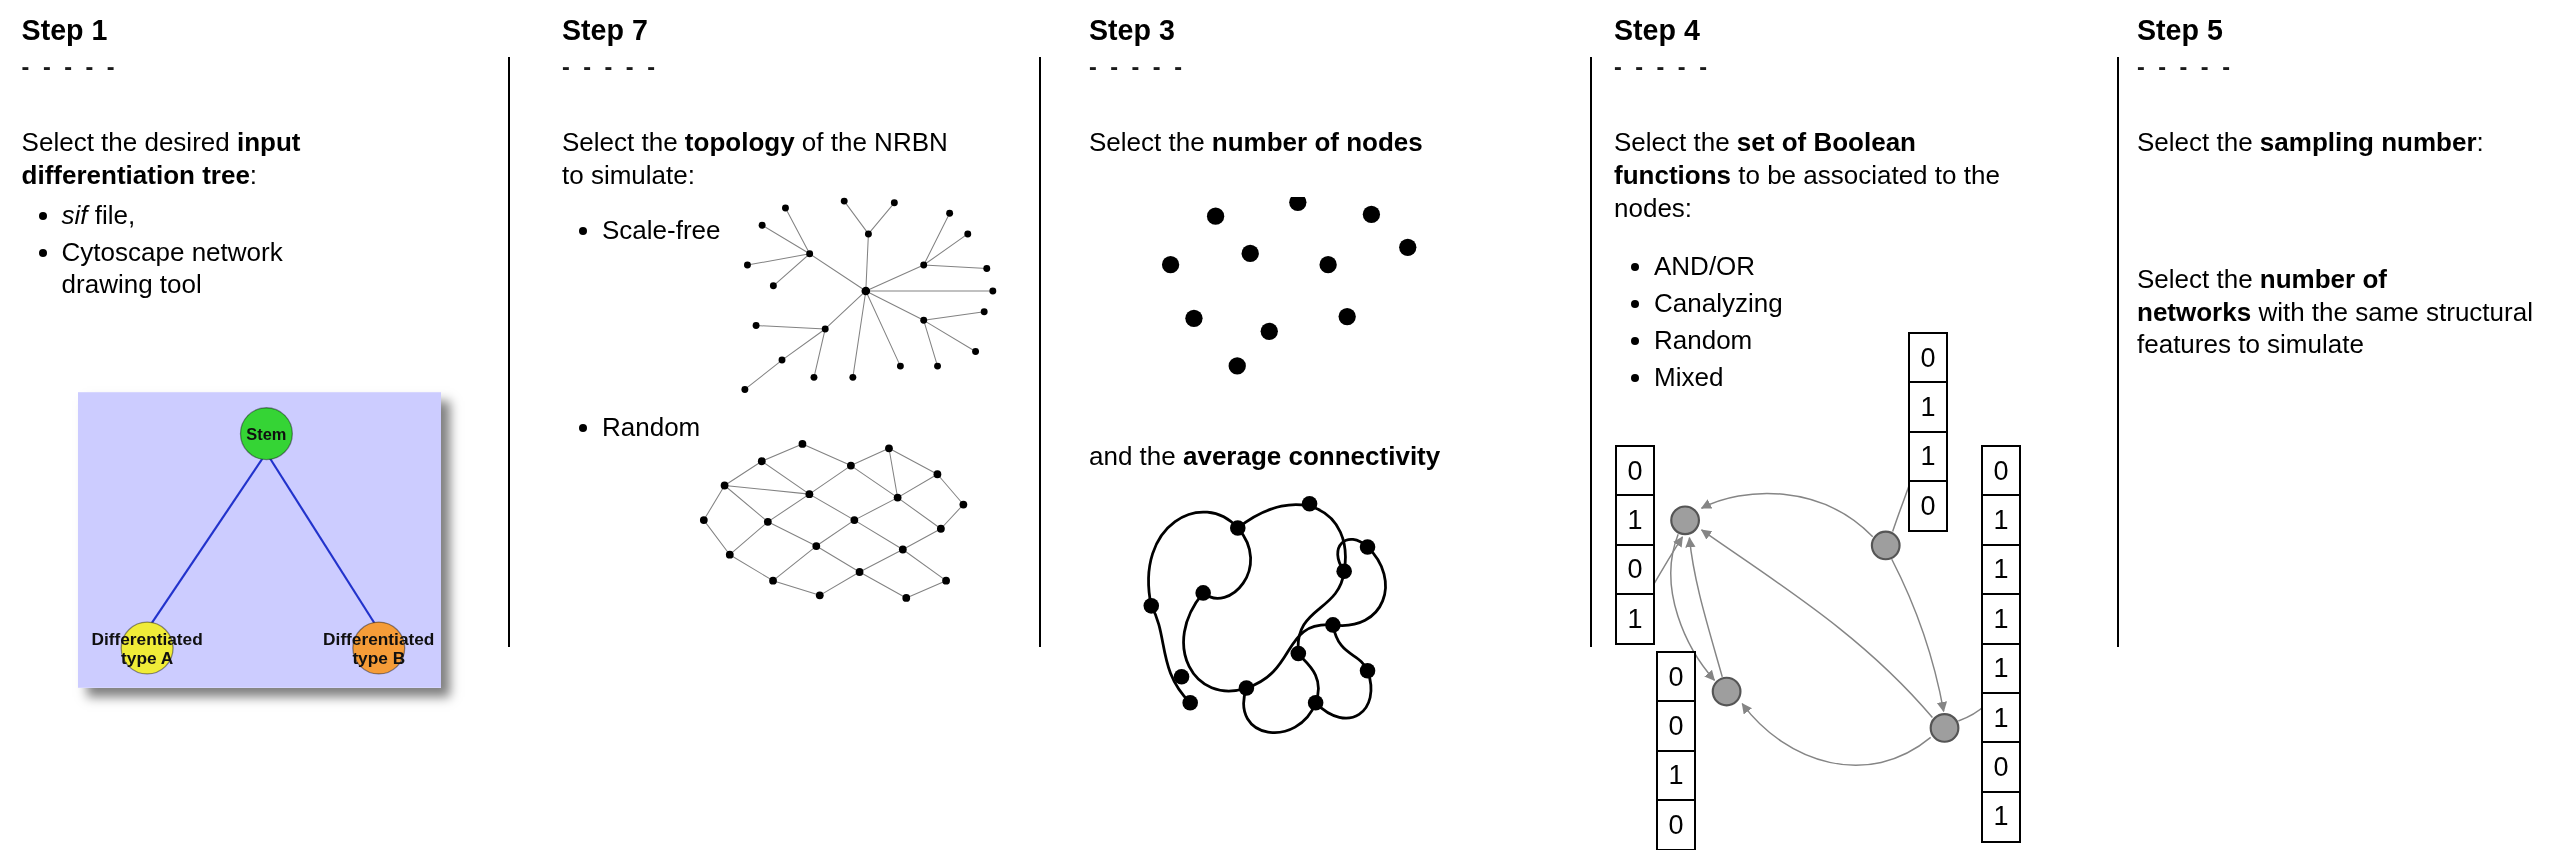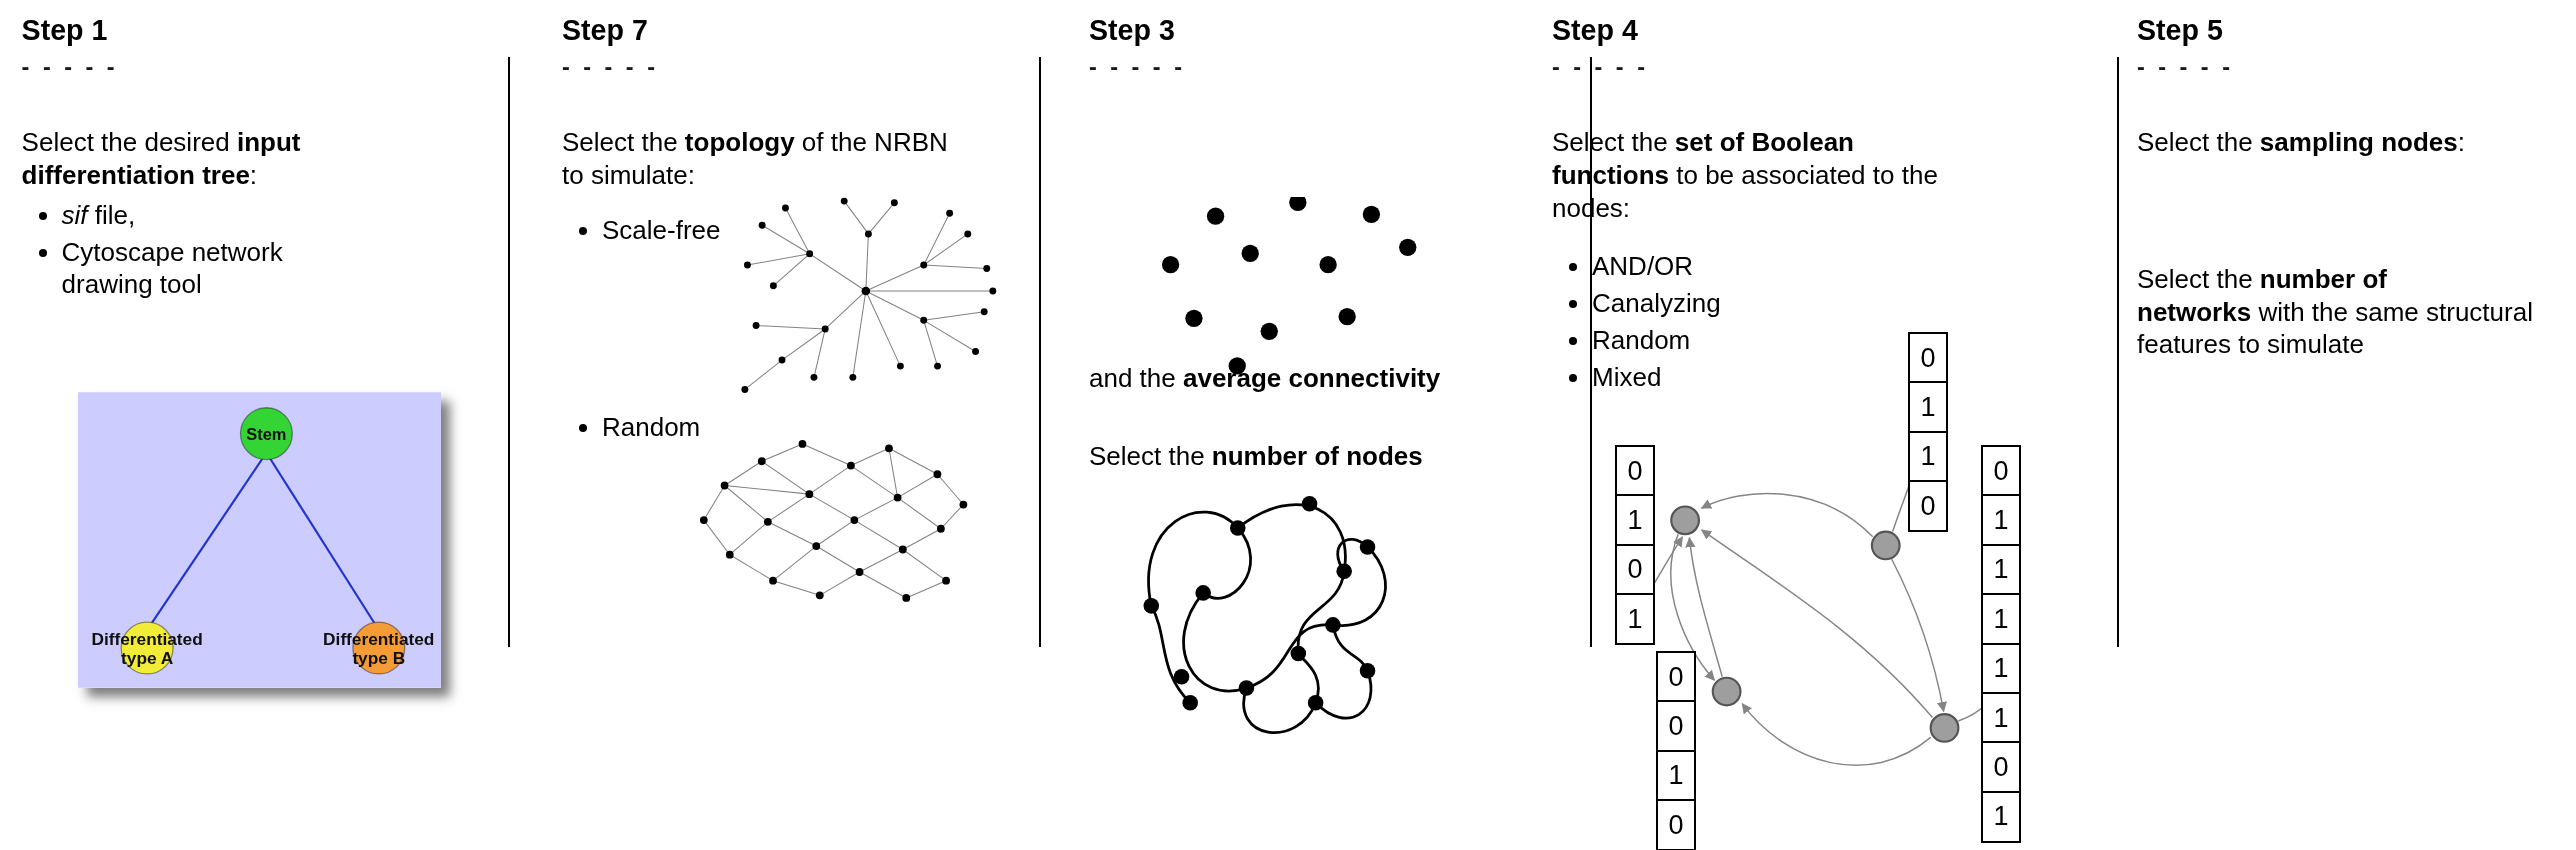--- a/index.html
+++ b/index.html
@@ -139,22 +139,22 @@
         <circle cx="292" cy="128" r="4.5"></circle>
         <circle cx="298" cy="188" r="4.5"></circle>
         <circle cx="318" cy="100" r="4.5"></circle>
     </g>
   </svg>
 </div>
 
 <section class="col" style="left:1089px; width:485px">
   <h2 class="step-title">Step 3</h2>
   <div class="dashes">- - - - -</div>
+  <p class="para"><span>Select the </span><b>number of nodes</b></p>
   <p class="para" style="margin-top:281px"><span>and the </span><b>average connectivity</b></p>
-  <p class="para"><span>Select the </span><b>number of nodes</b></p>
 </section>
 
 <div class="graphic" style="left:1155px; top:197px">
   <svg width="277" height="208" viewBox="0 0 320 240">
     <g class="net-dot">
       <circle cx="70" cy="22" r="10"></circle>
         <circle cx="165" cy="6" r="10"></circle>
         <circle cx="250" cy="20" r="10"></circle>
       <circle cx="18" cy="78" r="10"></circle>
         <circle cx="110" cy="65" r="10"></circle>
@@ -190,21 +190,21 @@
         <circle cx="285" cy="82" r="9"></circle>
         <circle cx="225" cy="262" r="9"></circle>
         <circle cx="80" cy="262" r="9"></circle>
         <circle cx="285" cy="225" r="9"></circle>
         <circle cx="218" cy="32" r="9"></circle>
         <circle cx="70" cy="232" r="9"></circle>
     </g>
   </svg>
 </div>
 
-<section class="col" style="left:1552px; width:398px">
+<section class="col" style="left:1614px; width:398px">
   <h2 class="step-title">Step 4</h2>
   <div class="dashes">- - - - -</div>
   <p class="para"><span>Select the </span><b>set of Boolean functions</b><span> to be associated to the nodes:</span></p>
   <ul class="bullets" style="margin-top:26px">
     <li>AND/OR</li>
     <li>Canalyzing</li>
     <li>Random</li>
     <li>Mixed</li>
   </ul>
 </section>
@@ -264,16 +264,16 @@
 <div class="btable" style="left:1656px; top:651px">
   <div class="bcell">0</div>
   <div class="bcell">0</div>
   <div class="bcell">1</div>
   <div class="bcell">0</div>
 </div>
 
 <section class="col" style="left:2137px; width:402px">
   <h2 class="step-title">Step 5</h2>
   <div class="dashes">- - - - -</div>
-  <p class="para"><span>Select the </span><b>sampling nodes</b><span>:</span></p>
+  <p class="para"><span>Select the </span><b>sampling number</b><span>:</span></p>
   <p class="para" style="margin-top:104px"><span>Select the </span><b>number of</b><br><b>networks</b><span> with the same structural features to simulate</span></p>
 </section>
 
 
 </body></html>

